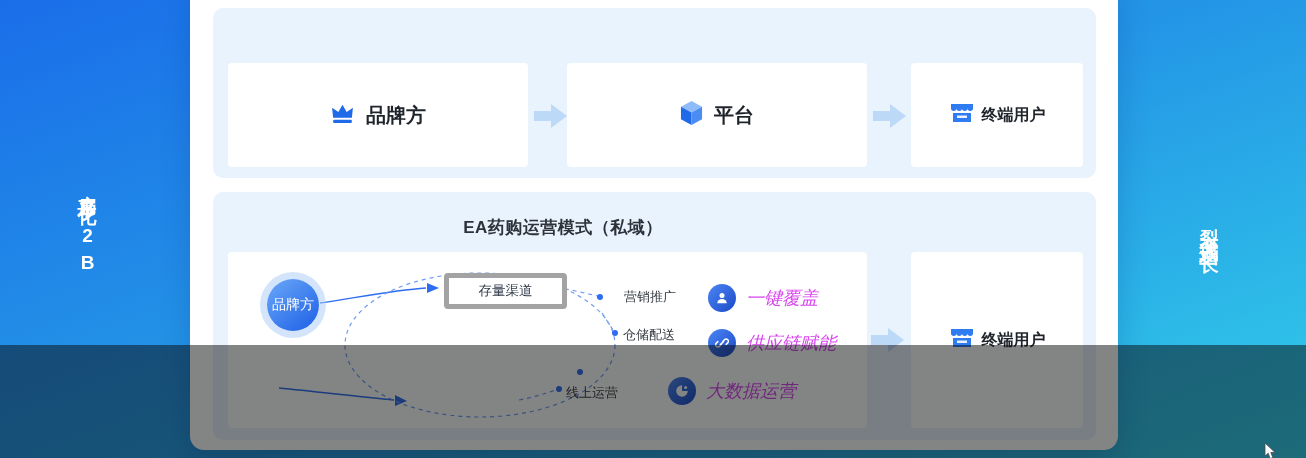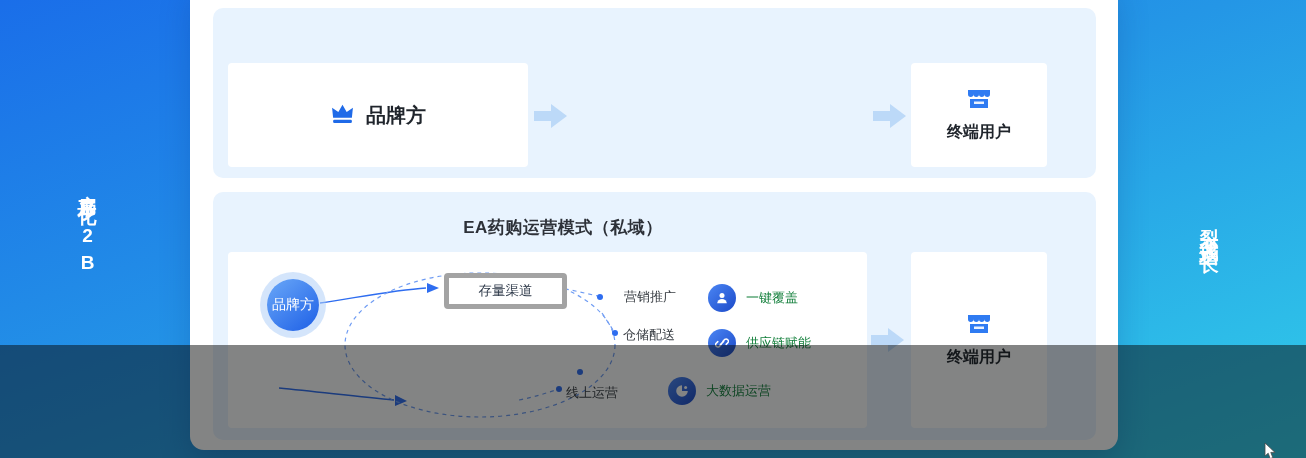--- a/index.html
+++ b/index.html
@@ -16,21 +16,21 @@
   .panel{left:213px;width:883px;background:#e8f3fe;border-radius:10px;}
   .panel.p1{top:8px;height:170px;}
   .panel.p2{top:192px;height:248px;}
   .sec-title{left:213px;width:700px;top:27px;text-align:center;font-size:17px;font-weight:600;
     color:#2d3138;letter-spacing:.5px;}
   .sec-title.t2{top:216px;}
   .node-box{background:#fff;border-radius:4px;display:flex;align-items:center;justify-content:center;}
   .node-box.wide{top:63px;width:300px;height:104px;gap:11px;}
   .node-box.a{left:228px;}
   .node-box.b{left:567px;}
-  .node-box.narrow{left:911px;width:136px;flex-direction:column;gap:7px;}
+  .node-box.narrow{left:911px;width:172px;flex-direction:row;gap:7px;}
   .node-box.c{top:63px;height:104px;}
   .node-box.end{top:252px;height:176px;}
   .node-label-lg{font-size:20px;font-weight:600;color:#1f242b;}
   .node-label-sm{font-size:16px;font-weight:600;color:#1f242b;}
   .flow-arrow{width:34px;height:26px;}
   .fa1{left:534px;top:103px;}
   .fa2{left:873px;top:103px;}
   .fa3{left:871px;top:327px;}
   .inner-box{left:228px;top:252px;width:639px;height:176px;background:#fff;border-radius:4px;}
   .badge{width:52px;height:52px;border-radius:50%;display:flex;align-items:center;justify-content:center;
@@ -45,21 +45,21 @@
     display:flex;align-items:center;justify-content:center;font-size:13.5px;color:#2f3a4a;z-index:5;}
   .chan.stock{left:444px;top:273px;}
   .chan.incr{left:404px;top:388px;}
   .svc{font-size:13px;color:#373c42;line-height:14px;z-index:5;}
   .svc.s1{left:624px;top:290px;}
   .svc.s2{left:623px;top:328px;}
   .svc.s3{left:566px;top:386px;}
   .cap{display:flex;align-items:center;gap:10px;z-index:5;}
   .cap .cap-ic{width:28px;height:28px;border-radius:50%;display:flex;align-items:center;justify-content:center;
     background:linear-gradient(135deg,#4b86f4,#1b49c8);flex:0 0 auto;}
-  .cap .cap-label{font-size:13px;color:#15803d;}
+  .cap .cap-label{font-size:18px;color:#d946ef;font-style:italic;}
   .cap.c1{left:708px;top:284px;}
   .cap.c2{left:708px;top:329px;}
   .cap.c3{left:668px;top:377px;}
   .connectors{left:0;top:0;z-index:4;pointer-events:none;}
   .overlay{left:0;top:345px;width:1306px;height:113px;background:rgba(8,10,10,.5);z-index:50;}
   .cursor{left:1264px;top:443px;z-index:60;}
 </style>
 </head>
 <body>
 
@@ -80,20 +80,30 @@
           <rect x="3" y="17" width="18" height="3" rx="1.2" fill="#1f6ae8"></rect>
         </svg>
     </span>
     <span class="node-label-lg">品牌方</span>
   </div>
 
   <svg class="abs flow-arrow fa1" viewBox="0 0 34 26">
       <polygon points="0,8 17,8 17,1 33,13 17,25 17,18 0,18" fill="#bcd9f8"></polygon>
     </svg>
 
+  <div class="abs node-box wide b">
+    <span>
+      <svg viewBox="0 0 24 27" width="23" height="26">
+          <polygon points="12,1 23,7 12,13 1,7" fill="#8fbcf9"></polygon>
+          <polygon points="1,7 12,13 12,26 1,20" fill="#1f6ae8"></polygon>
+          <polygon points="23,7 12,13 12,26 23,20" fill="#4a8cf4"></polygon>
+        </svg>
+    </span>
+    <span class="node-label-lg">平台</span>
+  </div>
 
   <svg class="abs flow-arrow fa2" viewBox="0 0 34 26">
       <polygon points="0,8 17,8 17,1 33,13 17,25 17,18 0,18" fill="#bcd9f8"></polygon>
     </svg>
 
   <div class="abs node-box narrow c">
     <span>
       <svg viewBox="0 0 26 24" width="26" height="24">
           <path d="M2 3 h22 v4.2 a2.75 2.75 0 0 1 -5.5 0 a2.75 2.75 0 0 1 -5.5 0 a2.75 2.75 0 0 1 -5.5 0 a2.75 2.75 0 0 1 -5.5 0 Z" fill="#2f7bf2"></path>
           <path d="M4 12 h18 v9 h-18 z" fill="#2f7bf2"></path>

